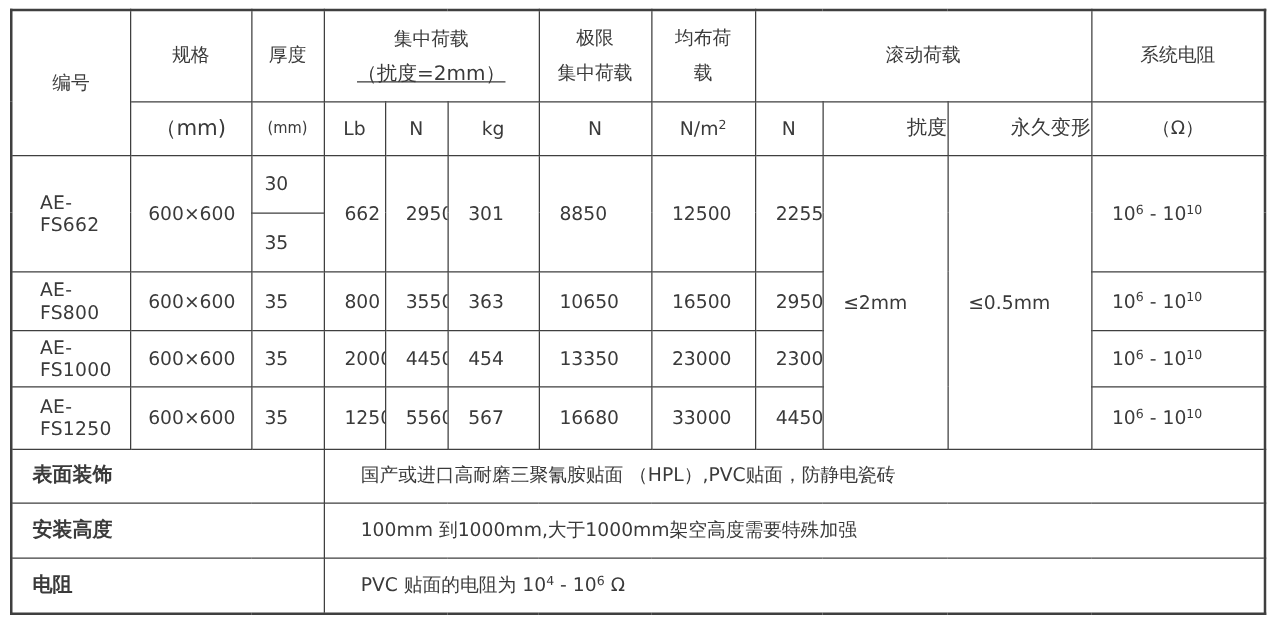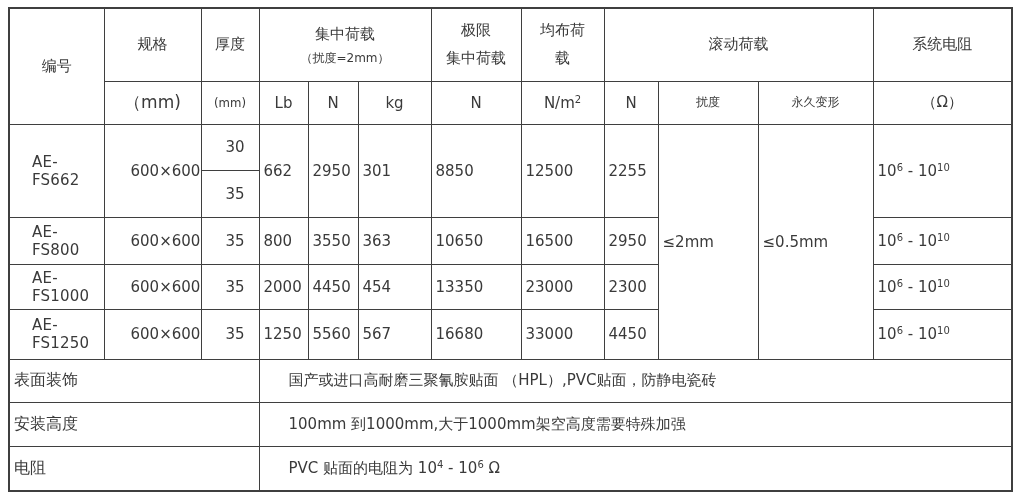--- a/index.html
+++ b/index.html
@@ -22,43 +22,43 @@
   }
   th, td {
     border: 1px solid #3f3f3f;
     font-weight: normal;
     font-size: 15px;
     padding: 0;
     overflow: hidden;
     vertical-align: middle;
   }
   th { text-align: center; }
-  td { text-align: left; padding-left: 4px; }
+  td { text-align: left; padding-left: 16px; }
   td.model { padding-left: 22px; letter-spacing: 0.2px; }
-  td.size  { padding-left: 26px; }
-  td.thick { padding-left: 10px; text-align: center; }
-  td.flabel { font-size: 16px; }
+  td.size  { padding-left: 14px; }
+  td.thick { padding-left: 10px; }
+  td.flabel { font-size: 16px; font-weight: bold; }
   td.ftext  { padding-left: 29px; font-size: 15px; }
 
   tr.h1  { height: 73px; }
   tr.h2  { height: 43px; }
   tr.d1a { height: 46px; }
   tr.d1b { height: 47px; }
   tr.d2  { height: 47px; }
   tr.d3  { height: 45px; }
   tr.d4  { height: 50px; }
   tr.f1  { height: 43px; }
   tr.f2  { height: 44px; }
   tr.f3  { height: 45px; }
 
   .hline { line-height: 1.85; font-size: 15px; }
-  .hline2 { line-height: 1.6; font-size: 12px; }
+  .hline2 { line-height: 1.6; font-size: 16px; text-decoration: underline; }
   .unit-big   { font-size: 17px; }
   .unit-small { font-size: 13px; font-stretch: condensed; }
-  .sub-h { font-size: 12px; }
+  .sub-h { font-size: 16px; text-align: right; }
   sup.sp {
     font-size: 10px;
     line-height: 0;
     vertical-align: 5px;
   }
   .res { white-space: nowrap; }
 </style>
 </head>
 <body>
 

